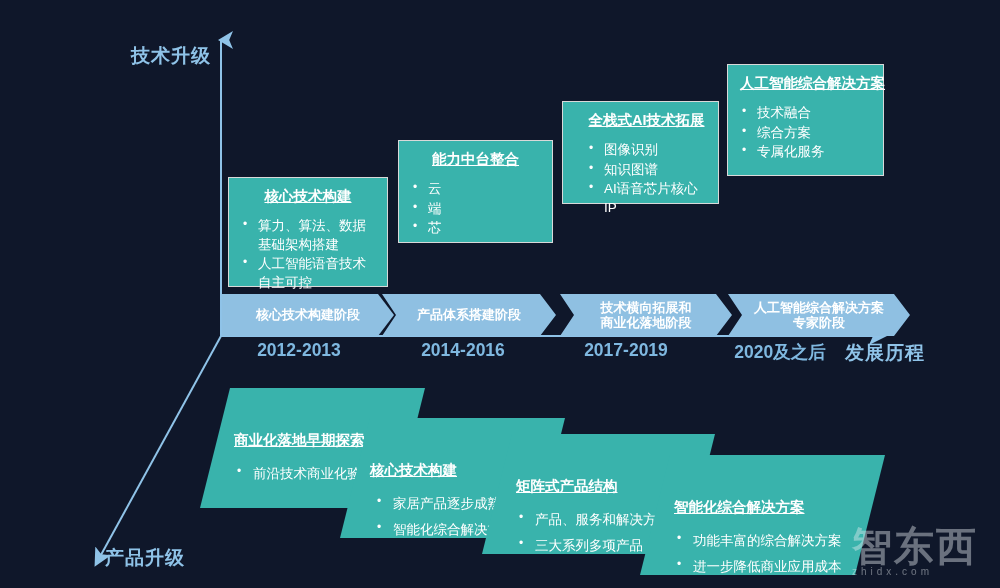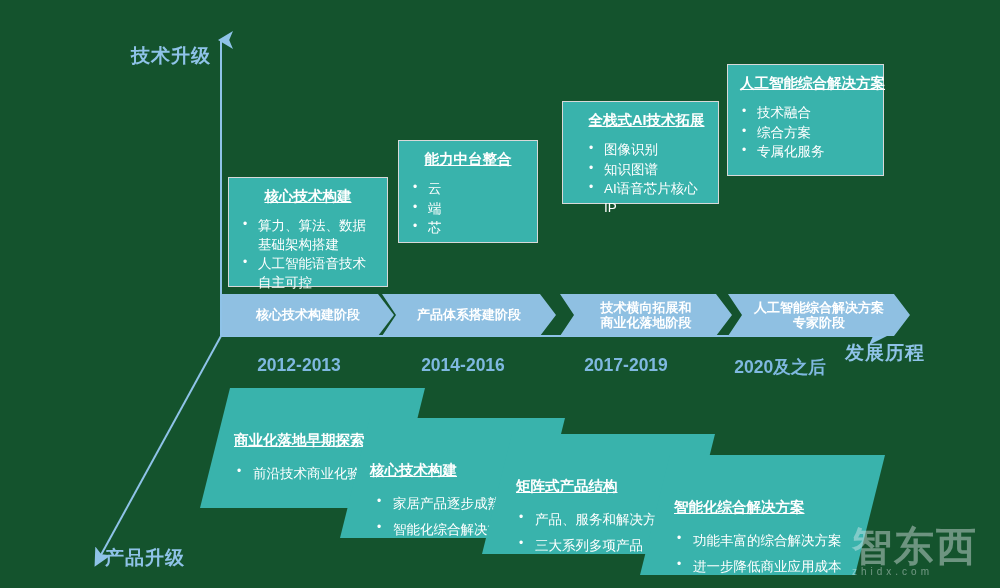--- a/index.html
+++ b/index.html
@@ -7,21 +7,21 @@
     padding: 0;
     background: #ffffff;
   }
   body {
     font-family: "Liberation Sans", "DejaVu Sans", sans-serif;
   }
   #canvas {
     position: relative;
     width: 1000px;
     height: 588px;
-    background: #14532d;
+    background: #0f172a;
     overflow: hidden;
   }
 
   
   .axis-svg {
     position: absolute;
     left: 0;
     top: 0;
     width: 1000px;
     height: 588px;
@@ -71,21 +71,21 @@
   }
   .tbox li::before {
     content: "\2022";
     position: absolute;
     left: 2px;
     top: -1px;
     font-size: 12px;
   }
 
   #box-core  { left: 228px; top: 177px; width: 160px; height: 110px; }
-  #box-mid   { left: 398px; top: 140px; width: 140px; height: 103px; }
+  #box-mid   { left: 398px; top: 140px; width: 155px; height: 103px; }
   #box-full  { left: 562px; top: 101px; width: 157px; height: 103px; padding-left: 24px; }
   #box-ai    { left: 727px; top: 64px;  width: 157px; height: 112px; }
 
   
   .chev-band {
     position: absolute;
     left: 222px;
     top: 294px;
     width: 668px;
     height: 42px;
@@ -116,21 +116,20 @@
 
   
   .year {
     position: absolute;
     top: 340px;
     color: #7FB8E0;
     font-weight: bold;
     font-size: 17.5px;
     white-space: nowrap;
     text-align: center;
-    margin-top: 15px;
   }
   #year-0 { left: 249px; width: 100px; }
   #year-1 { left: 413px; width: 100px; }
   #year-2 { left: 576px; width: 100px; }
   #year-3 { left: 728px; width: 104px; }
 
   
   .pbox {
     position: absolute;
     background: #39B3AC;

